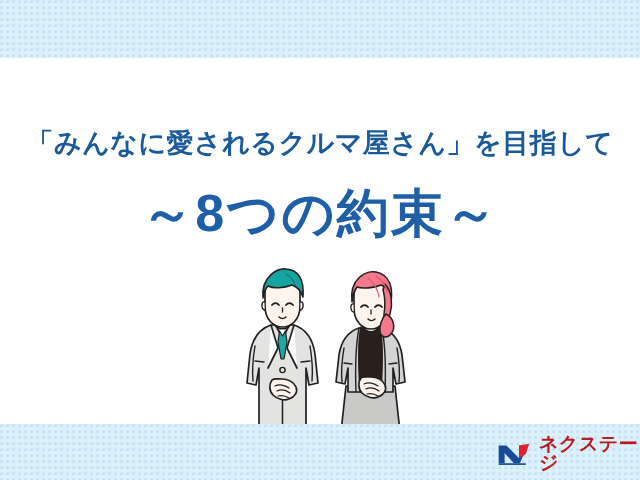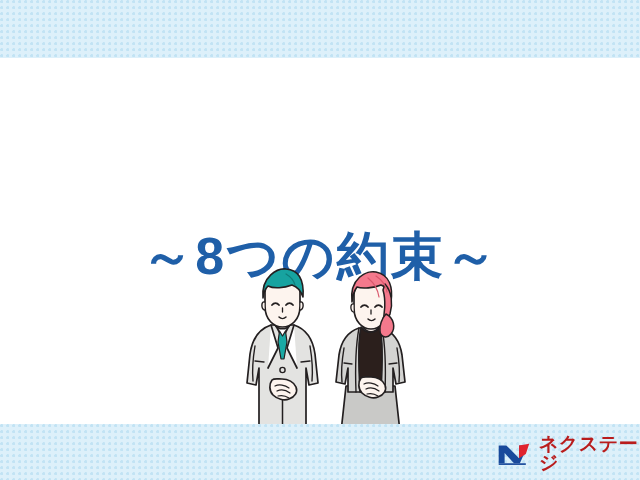--- a/index.html
+++ b/index.html
@@ -48,21 +48,20 @@
     letter-spacing: 0.5px;
     line-height: 34px;
   }
   #line2 {
     top: 182px;
     color: #1f5fa8;
     font-size: 52px;
     font-weight: bold;
     letter-spacing: 2px;
     line-height: 62px;
-    margin-top: 43px;
   }
 
   
   #illustration {
     position: absolute;
     left: 228px;
     top: 262px;
     width: 196px;
     height: 172px;
   }
@@ -87,20 +86,21 @@
     line-height: 19px;
   }
 </style>
 </head>
 <body>
 
 <div id="slide">
 
   <div class="dot-band" id="band-top"></div>
 
+  <div class="headline-wrap" id="line1">「みんなに愛されるクルマ屋さん」を目指して</div>
 
   <div class="headline-wrap" id="line2">～8つの約束～</div>
 
   <div id="illustration">
     <svg width="196" height="172" viewBox="0 0 196 172" xmlns="http://www.w3.org/2000/svg">
       <g fill="none" stroke="#231f20" stroke-width="1.7" stroke-linecap="round" stroke-linejoin="round">
 
         <g>
 
           <path d="M43 63 C31 67 24 78 22 92 L19 121 L28 123 L31 106 L31 163 L78 163 L78 106 L81 123 L90 121 L87 92 C85 78 78 67 66 63 Z" fill="#e3e3e1"></path>

